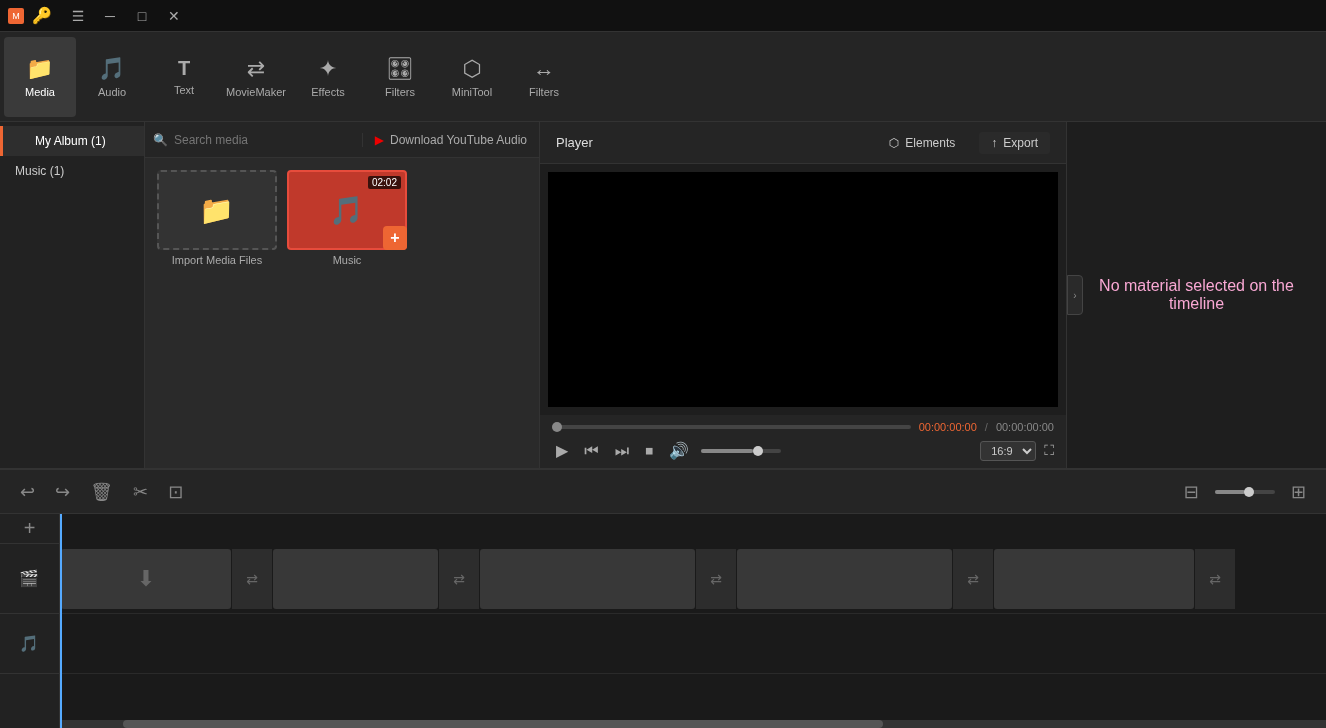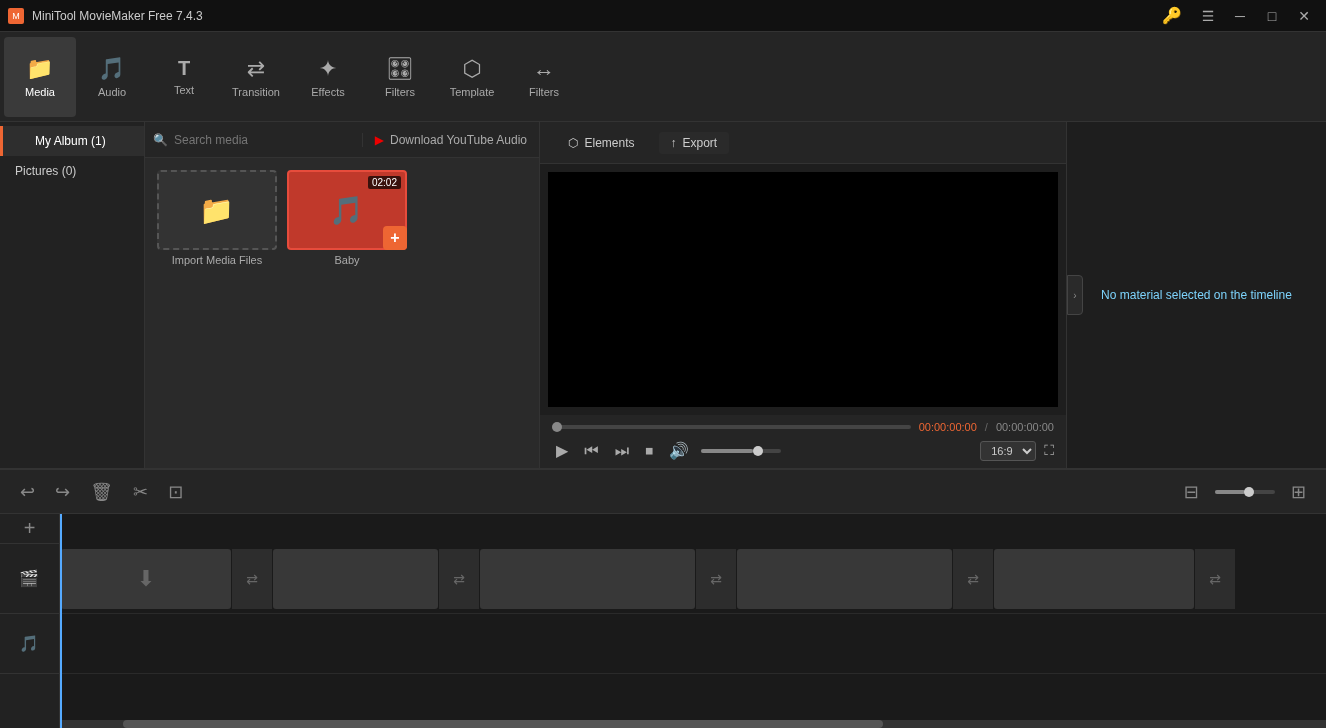--- a/index.html
+++ b/index.html
@@ -184,21 +184,21 @@
     
     #properties-panel {
       width: 260px;
       background: #1e1e1e;
       border-left: 1px solid #333;
       display: flex;
       flex-direction: column;
       align-items: center;
       justify-content: center;
     }
-    #properties-panel .no-material { color: #7dd3fc; font-size: 12px; text-align: center; padding: 20px; }
+    #properties-panel .no-material { color: #f9a8d4; font-size: 16px; text-align: center; padding: 20px; }
 
     
     #video-area { flex: 1; background: #000; display: flex; align-items: center; justify-content: center; margin: 8px; position: relative; }
     #video-screen { width: 460px; height: 240px; background: #000; }
 
     
     #player-controls {
       padding: 6px 12px;
       background: #252525;
     }
@@ -331,21 +331,20 @@
     #app { display: flex; flex-direction: column; height: 728px; }
     #content-area { display: flex; flex: 1; overflow: hidden; }
   </style>
 </head>
 <body>
 
 <div id="app">
 
   <div id="titlebar">
     <div class="app-icon">M</div>
-    <span class="app-title">MiniTool MovieMaker Free 7.4.3</span>
     <span class="key-icon">🔑</span>
     <div class="win-controls">
       <div class="win-btn">☰</div>
       <div class="win-btn">─</div>
       <div class="win-btn">□</div>
       <div class="win-btn close">✕</div>
     </div>
   </div>
 
   <div id="toolbar">
@@ -356,48 +355,48 @@
     <div class="tool-item">
       <span class="tool-icon">🎵</span>
       <span>Audio</span>
     </div>
     <div class="tool-item">
       <span class="tool-icon" style="font-size:20px;font-weight:bold;">T</span>
       <span>Text</span>
     </div>
     <div class="tool-item">
       <span class="tool-icon">⇄</span>
-      <span>Transition</span>
+      <span>MovieMaker</span>
     </div>
     <div class="tool-item">
       <span class="tool-icon">✦</span>
       <span>Effects</span>
     </div>
     <div class="tool-item">
       <span class="tool-icon">🎛</span>
       <span>Filters</span>
     </div>
     <div class="tool-item">
       <span class="tool-icon">⬡</span>
-      <span>Template</span>
+      <span>MiniTool</span>
     </div>
     <div class="tool-item">
       <span class="tool-icon">↔</span>
       <span>Filters</span>
     </div>
   </div>
 
   <div id="content-area">
 
     <div id="left-panel" style="width:540px;">
       <div id="media-area" style="height:100%;">
 
         <div id="sidebar">
           <div class="sidebar-item active">My Album (1)</div>
-          <div class="sidebar-item">Pictures (0)</div>
+          <div class="sidebar-item">Music (1)</div>
         </div>
 
         <div id="media-content">
           <div id="media-toolbar">
             <div class="search-box">
               <span style="color:#666;">🔍</span>
               <input type="text" placeholder="Search media" style="">
             </div>
             <div class="download-btn">
               <span style="color:#e00;">▶</span>
@@ -413,33 +412,34 @@
               </div>
               <span class="media-label">Import Media Files</span>
             </div>
 
             <div class="media-item">
               <div class="media-thumb music">
                 <span style="font-size:28px;color:#fff;">🎵</span>
                 <span class="duration-badge">02:02</span>
                 <div class="add-btn">+</div>
               </div>
-              <span class="media-label">Baby</span>
+              <span class="media-label">Music</span>
             </div>
           </div>
         </div>
       </div>
     </div>
 
     <div style="flex:1; display:flex; flex-direction:column;">
       <div style="display:flex; flex:1;">
 
         <div style="flex:1; display:flex; flex-direction:column; background:#1e1e1e;">
 
           <div id="player-header">
+            <span class="player-title">Player</span>
             <div class="header-btn">
               <span>⬡</span>
               <span>Elements</span>
             </div>
             <div class="header-btn export-btn">
               <span>↑</span>
               <span>Export</span>
             </div>
           </div>
 

